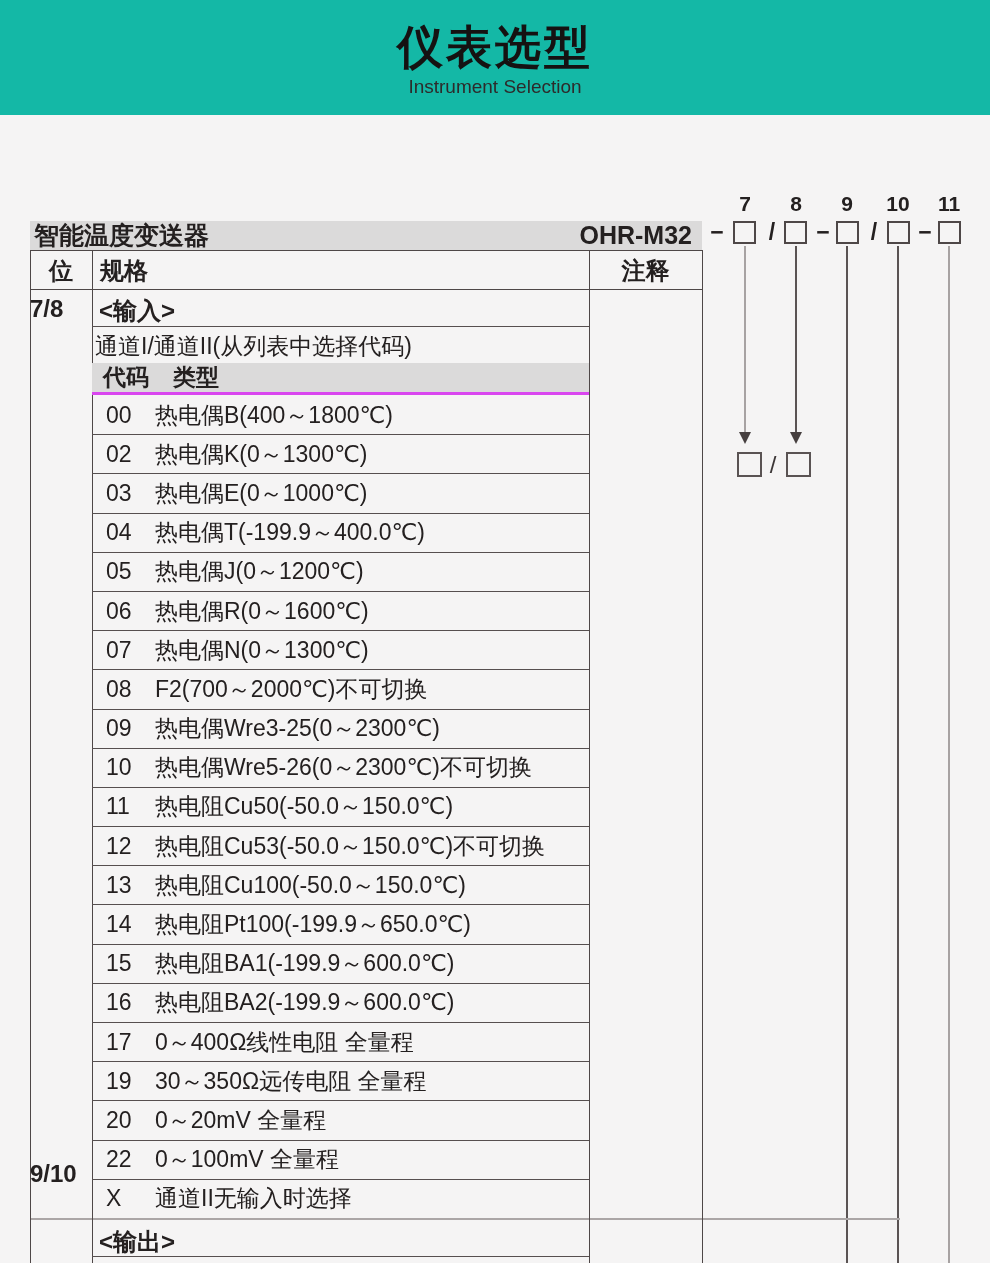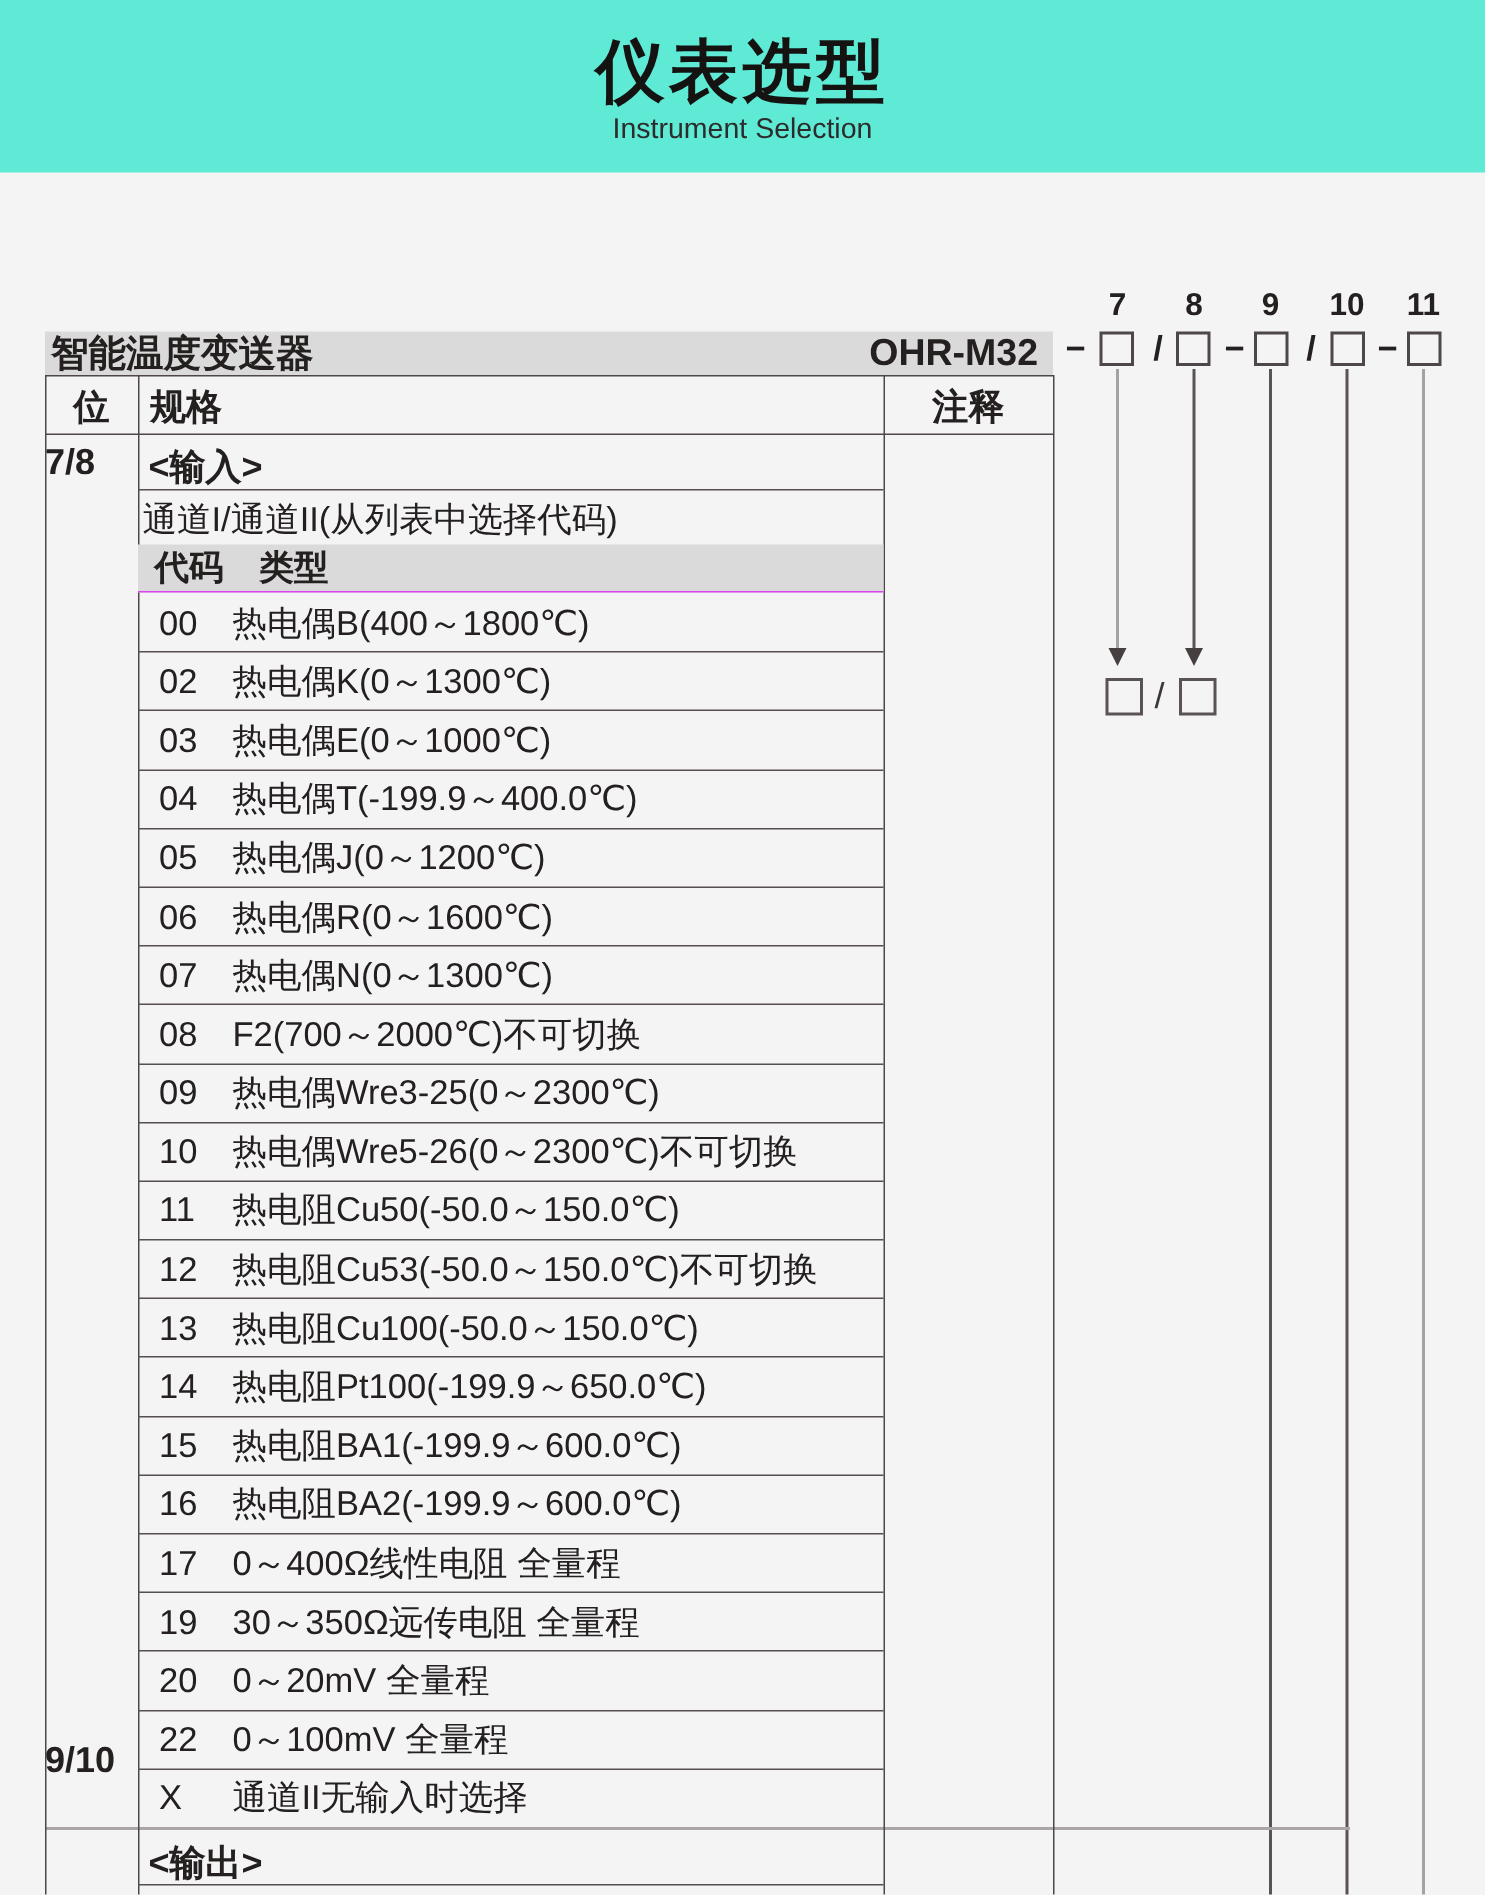--- a/index.html
+++ b/index.html
@@ -6,21 +6,21 @@
   html,body { width:990px; }
   body {
     font-family:"Liberation Sans","DejaVu Sans",sans-serif;
     background:#f5f4f4; color:#242020;
     width:990px; height:1263px; position:relative; overflow:hidden;
   }
   .abs { position:absolute; }
 
   
   .title-band {
-    left:0; top:28; width:990px; height:115px; background:#5eead4;
+    left:0; top:28; width:990px; height:115px; background:#14b8a6;
     display:flex; flex-direction:column; align-items:center; justify-content:center;
     padding-top:4px;
   }
   .title-cn { font-size:46px; font-weight:700; letter-spacing:3px; color:#151212; line-height:52px; }
   .title-en { font-size:19px; font-weight:400; color:#2d2b2b; line-height:24px; margin-top:2px; }
 
   
   .product-band {
     left:30px; top:221px; width:672px; height:29px; background:#dbdada;
     display:flex; justify-content:space-between; align-items:center;
@@ -62,21 +62,21 @@
   .col-note-head { left:589px; top:255px; width:113px; text-align:center; font-size:24px; font-weight:700; }
 
   .sec-pos { left:30px; width:62px; text-align:left; font-size:24px; font-weight:600; }
   .sec-title { left:99px; font-size:24px; font-weight:600; }
   .spec-line { left:92px; width:497px; height:1px; background:#564f4f; }
 
   .subtitle-row { left:95px; top:331px; font-size:23px; font-weight:500; }
 
   .codeband {
     left:92px; top:363px; width:497px; height:32px; background:#dbdada;
-    border-bottom:1px solid #d946ef;
+    border-bottom:3px solid #d946ef;
     display:flex; align-items:center; font-size:23px; font-weight:600;
   }
   .codeband .cb-code { margin-left:11px; }
   .codeband .cb-type { margin-left:24px; }
 
   .rows-wrap {
     left:92px; top:396px; width:497px; height:822px;
     display:flex; flex-direction:column;
   }
   .code-row {

